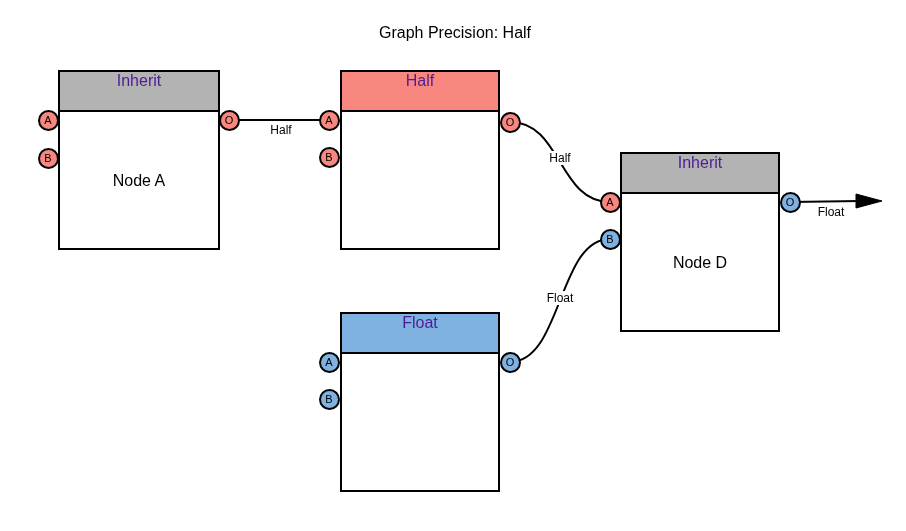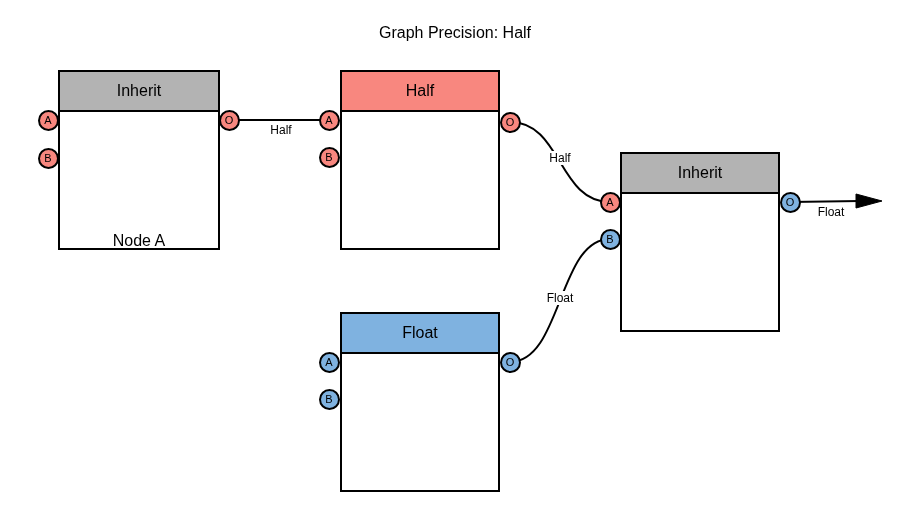--- a/index.html
+++ b/index.html
@@ -26,29 +26,28 @@
   .node {
     position: absolute;
     background: #fff;
     border: 2px solid #000;
     box-sizing: border-box;
   }
   .node-header {
     height: 38px;
     border-bottom: 2px solid #000;
     display: flex;
-    align-items: center;
     justify-content: center;
     font-size: 16px;
-    color: #000000;
+    color: #4c1d95;
   }
   .node-body {
     height: 138px;
     display: flex;
-    align-items: flex-end;
+    align-items: center;
     justify-content: center;
     font-size: 16px;
     color: #000;
   }
   .port {
     position: absolute;
     width: 21px; height: 21px;
     box-sizing: border-box;
     border: 2px solid #000;
     border-radius: 50%;
@@ -133,20 +132,23 @@
       <span>B</span>
     </div>
   <div class="port fill-blue" style="left:499.5px; top:351.5px;">
       <span>O</span>
     </div>
 
   <div class="node" style="left:620px; top:152px; width:160px; height:180px;">
     <div class="node-header fill-gray">
       <span>Inherit</span>
     </div>
+    <div class="node-body">
+      <span>Node D</span>
+    </div>
   </div>
   <div class="port fill-salmon" style="left:599.5px; top:191.5px;">
       <span>A</span>
     </div>
   <div class="port fill-blue" style="left:599.5px; top:228.5px;">
       <span>B</span>
     </div>
   <div class="port fill-blue" style="left:779.5px; top:191.5px;">
       <span>O</span>
     </div>

